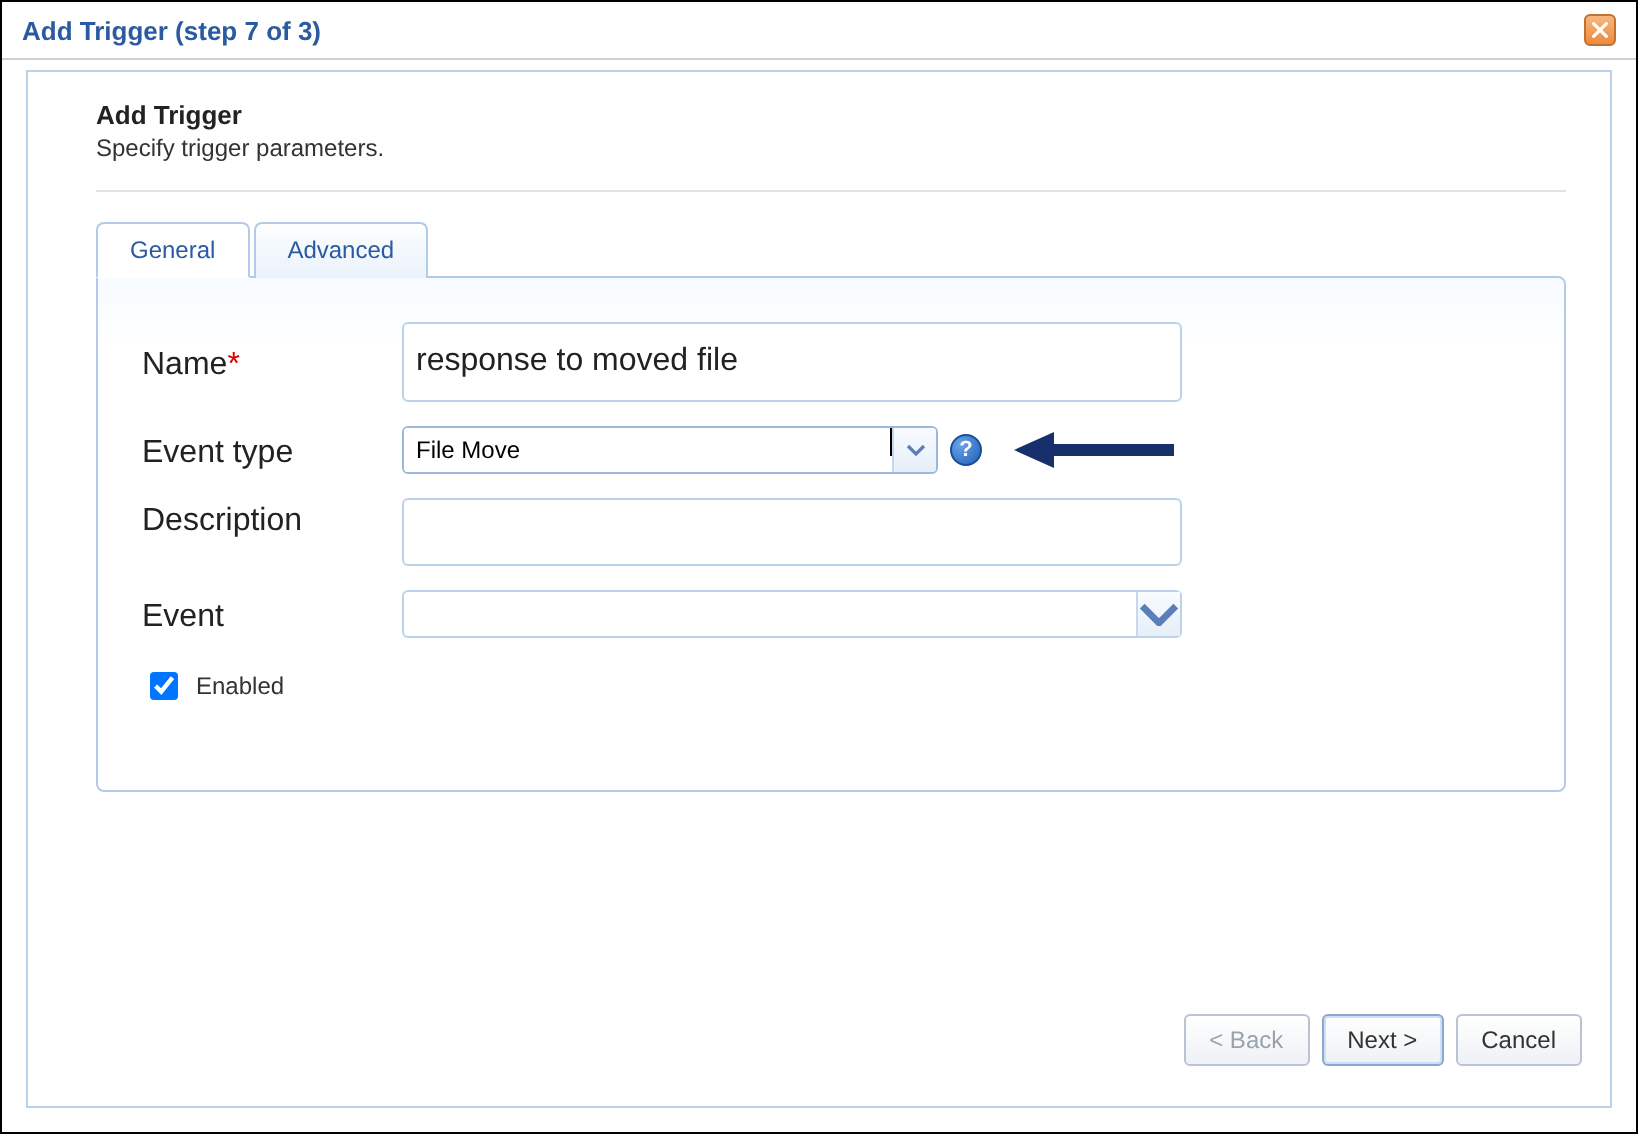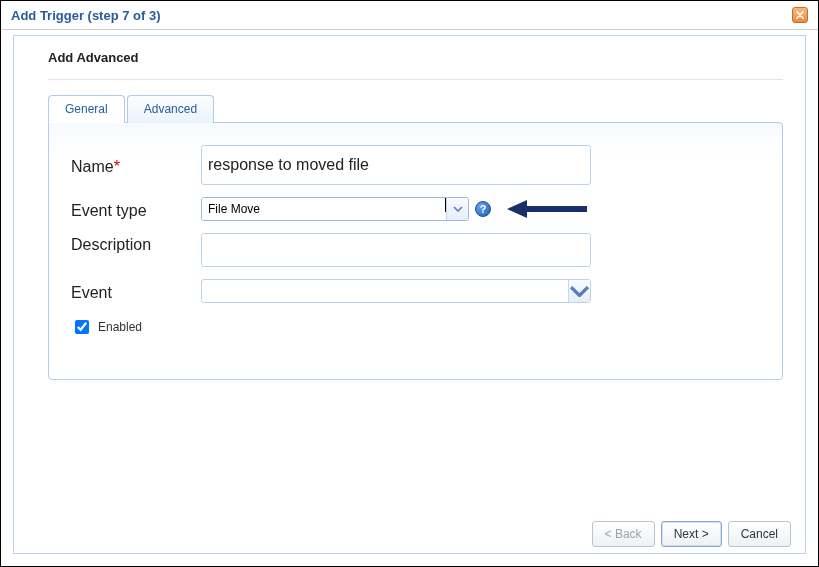--- a/index.html
+++ b/index.html
@@ -194,21 +194,21 @@
     cursor:pointer;
   }
   .checkwrap {
     display:flex;align-items:center;gap:6px;
     margin-top:2px;
   }
   .checkwrap input { width:14px;height:14px; }
   .btnbar {
     position:absolute;
     right: 14px;
-    bottom: 6px;
+    bottom: 20px;
     display:flex;
     gap:6px;
     text-align:right;
   }
   .btn {
     height: 26px;
     padding: 0 12px;
     border: 1px solid #b8c4d4;
     border-radius: 3px;
     background: linear-gradient(#ffffff,#eef1f5);
@@ -237,21 +237,22 @@
     <div class="close-btn">
       <svg viewBox="0 0 10 10">
         <path d="M1 1 L9 9 M9 1 L1 9" stroke="#fff" stroke-width="2" stroke-linecap="round"></path>
       </svg>
     </div>
   </div>
 
   <div class="main-frame">
 
     <div class="header-block">
-      <div class="h">Add Advanced</div>
+      <div class="h">Add Trigger</div>
+      <div class="sub">Specify trigger parameters.</div>
     </div>
     <div class="hr"></div>
 
     <div class="panel-wrap">
       <div class="tabbar">
         <div class="tab active">General</div>
         <div class="tab">Advanced</div>
       </div>
 
       <div class="tab-panel">

